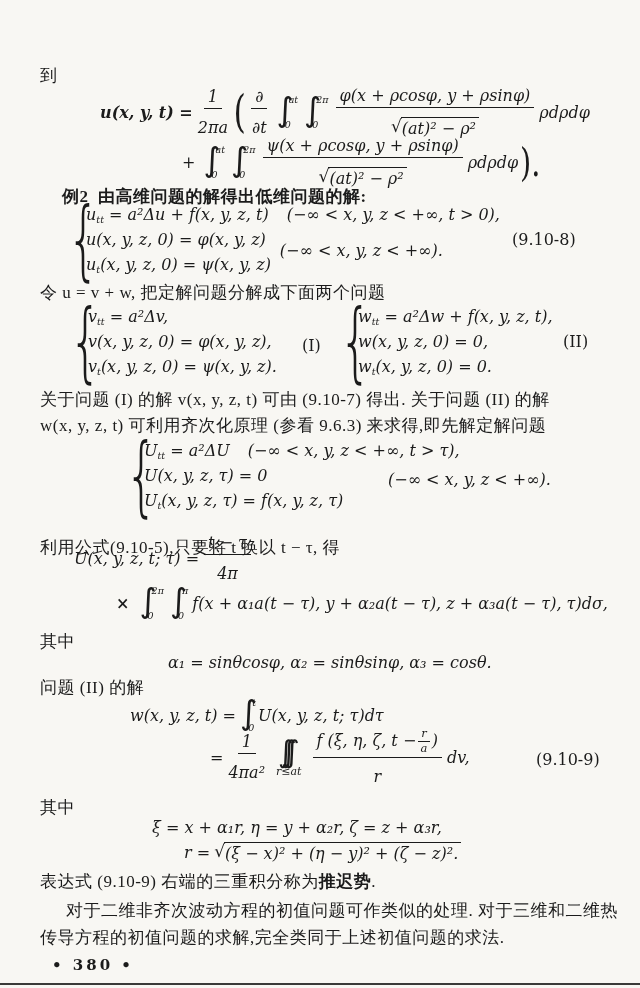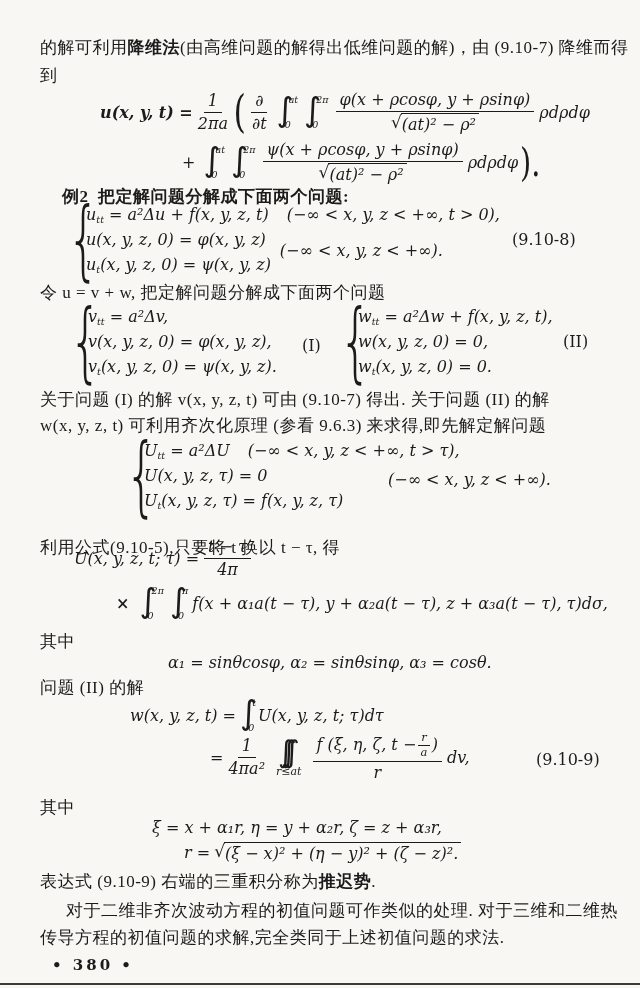--- a/index.html
+++ b/index.html
@@ -10,21 +10,21 @@
   }
   .abs{position:absolute;white-space:nowrap;}
   .cn{font-size:17px;letter-spacing:.5px;}
   .b{font-weight:700;}
   .mi{font-style:italic;font-family:"DejaVu Serif", serif;font-size:16px;}
   .mline{display:flex;align-items:center;font-style:italic;font-family:"DejaVu Serif", serif;font-size:16px;}
   .mline>*{flex:0 0 auto;}
   
   .frac{display:inline-flex;flex-direction:column;align-items:center;vertical-align:middle;margin:0 5px;line-height:1.25;}
   .frac>.num{border-bottom:1.4px solid #1b1b1b;padding:0 4px 1px;}
-  .frac>.den{padding-top:1px;}
+  .frac>.den{padding-top:9px;}
   .sfrac{display:inline-flex;flex-direction:column;align-items:center;vertical-align:middle;font-size:11.5px;margin:0 2px;line-height:1.2;}
   .sfrac>.num{border-bottom:1px solid #1b1b1b;padding:0 3px;}
   
   .int{display:inline-flex;margin:0 2px 0 4px;align-items:flex-start;}
   .isym{font-size:33px;line-height:1.05;font-style:normal;font-family:"DejaVu Sans", sans-serif;}
   .ilims{display:flex;flex-direction:column;justify-content:space-between;height:37px;font-size:9.5px;font-style:italic;margin-left:-5px;padding-top:1px;}
   .ilims .lo{margin-left:-4px;margin-bottom:1px;}
   
   .tintwrap{display:inline-flex;flex-direction:column;align-items:center;margin:0 6px;}
   .tint{font-size:30px;line-height:1;letter-spacing:-.42em;padding-right:.42em;font-style:normal;font-family:"DejaVu Sans", sans-serif;}
@@ -42,23 +42,20 @@
   sub{font-size:9.5px;vertical-align:-3px;font-style:italic;}
   .label{font-style:normal;font-family:"DejaVu Serif", serif;font-size:16px;}
   .bottom-rule{position:absolute;left:0;top:983px;width:640px;height:2px;background:#3a3a38;}
   .footer{font-weight:700;font-size:15px;letter-spacing:3px;font-family:"DejaVu Serif", serif;}
 </style>
 </head>
 <body>
 
 <div class="page">
 
-  <div class="abs cn" style="left:40px;top:36px">
-    <span>的解可利用</span><span class="b">降维法</span><span>(由高维问题的解得出低维问题的解)，由 (9.10-7) 降维而得</span>
-  </div>
   <div class="abs cn" style="left:40px;top:64px">到</div>
 
   <div class="abs mline" style="left:100px;top:86px;height:52px">
     <span class="b">u(x, y, t) =</span>
     <span class="frac">
         <span class="num">1</span>
         <span class="den">2πa</span>
       </span>
     <span class="bigp">(</span>
     <span class="frac">
@@ -110,21 +107,21 @@
       <span class="den"><span class="sqrt">
             <span class="rad">√</span>
             <span class="bar">(at)² − ρ²</span>
           </span></span>
     </span>
     <span>ρdρdφ</span>
     <span class="bigp" style="font-size:40px">).</span>
   </div>
 
   <div class="abs cn" style="left:62px;top:185px">
-    <span class="b">例2</span>&nbsp;&nbsp;<span class="b">把定解问题分解成下面两个问题:</span>
+    <span class="b">例2</span>&nbsp;&nbsp;<span class="b">由高维问题的解得出低维问题的解:</span>
   </div>
 
   <div class="abs sys" style="left:70px;top:202px">
     <span class="brace">{</span>
     <div class="row">
         <span>u<sub>tt</sub> = a²Δu + f(x, y, z, t)</span>
         <span class="cond">(−∞ &lt; x, y, z &lt; +∞, t &gt; 0),</span>
       </div>
     <div class="row">
         <span>u(x, y, z, 0) = φ(x, y, z)</span>

